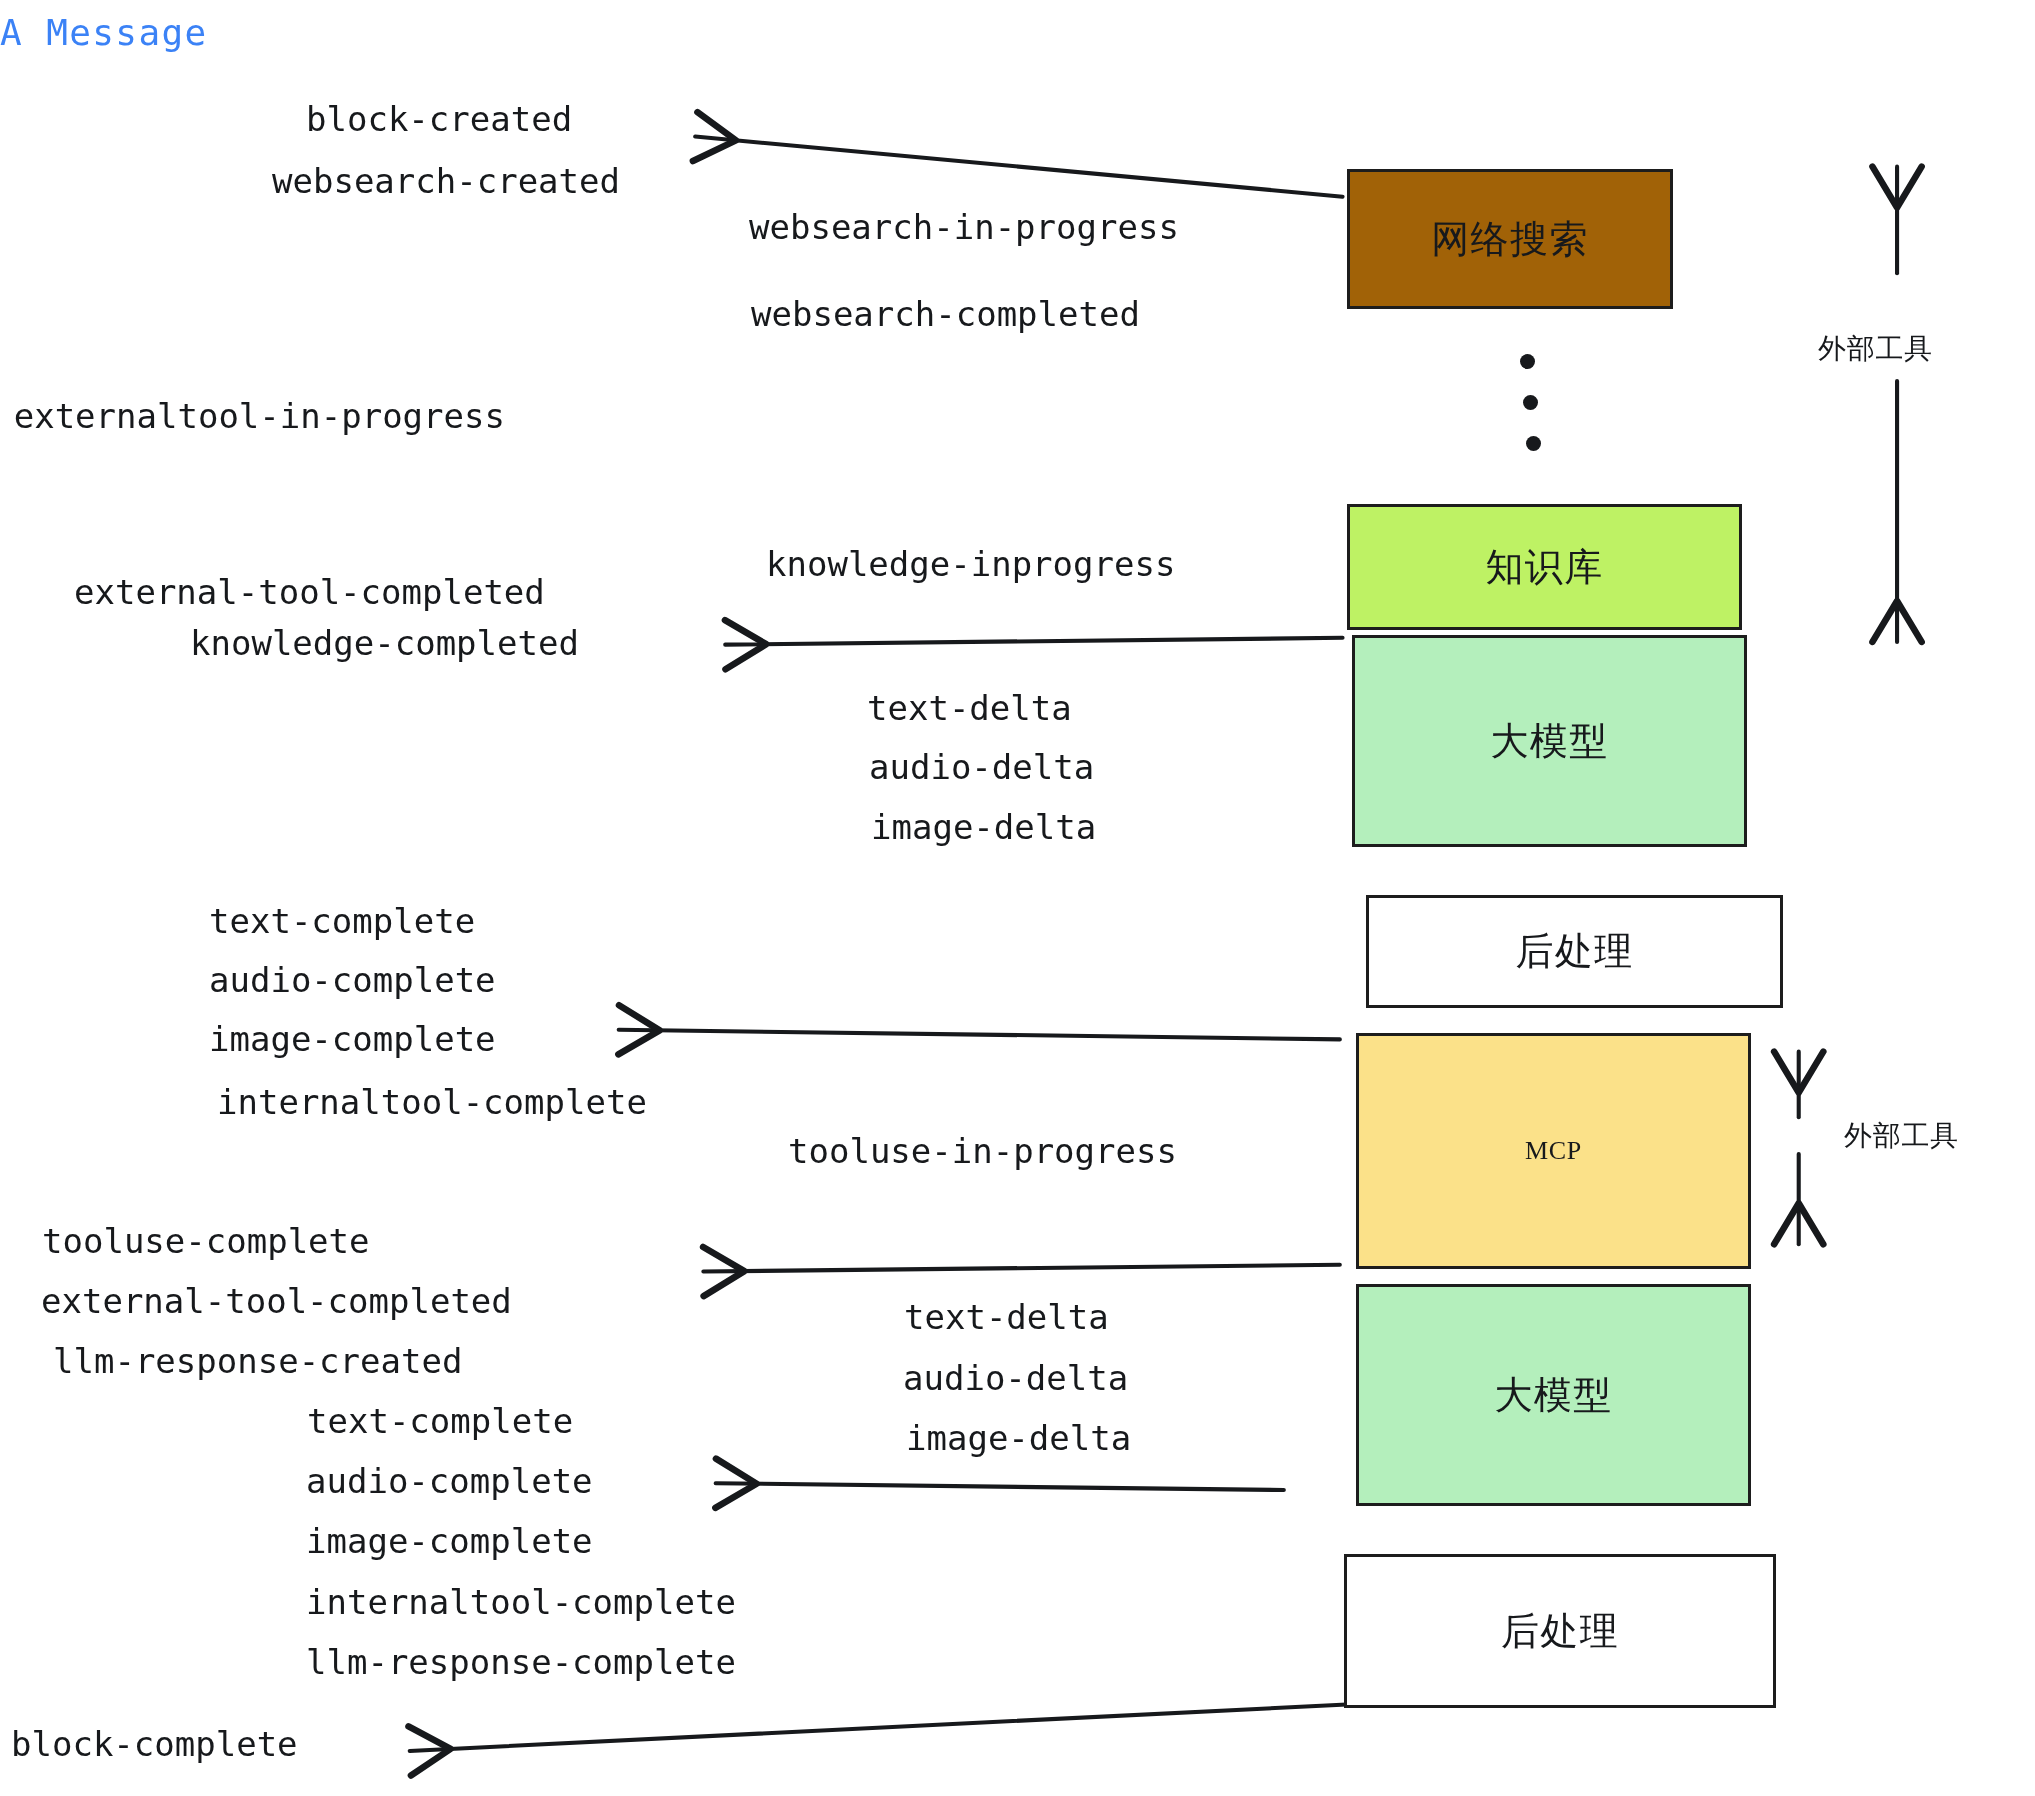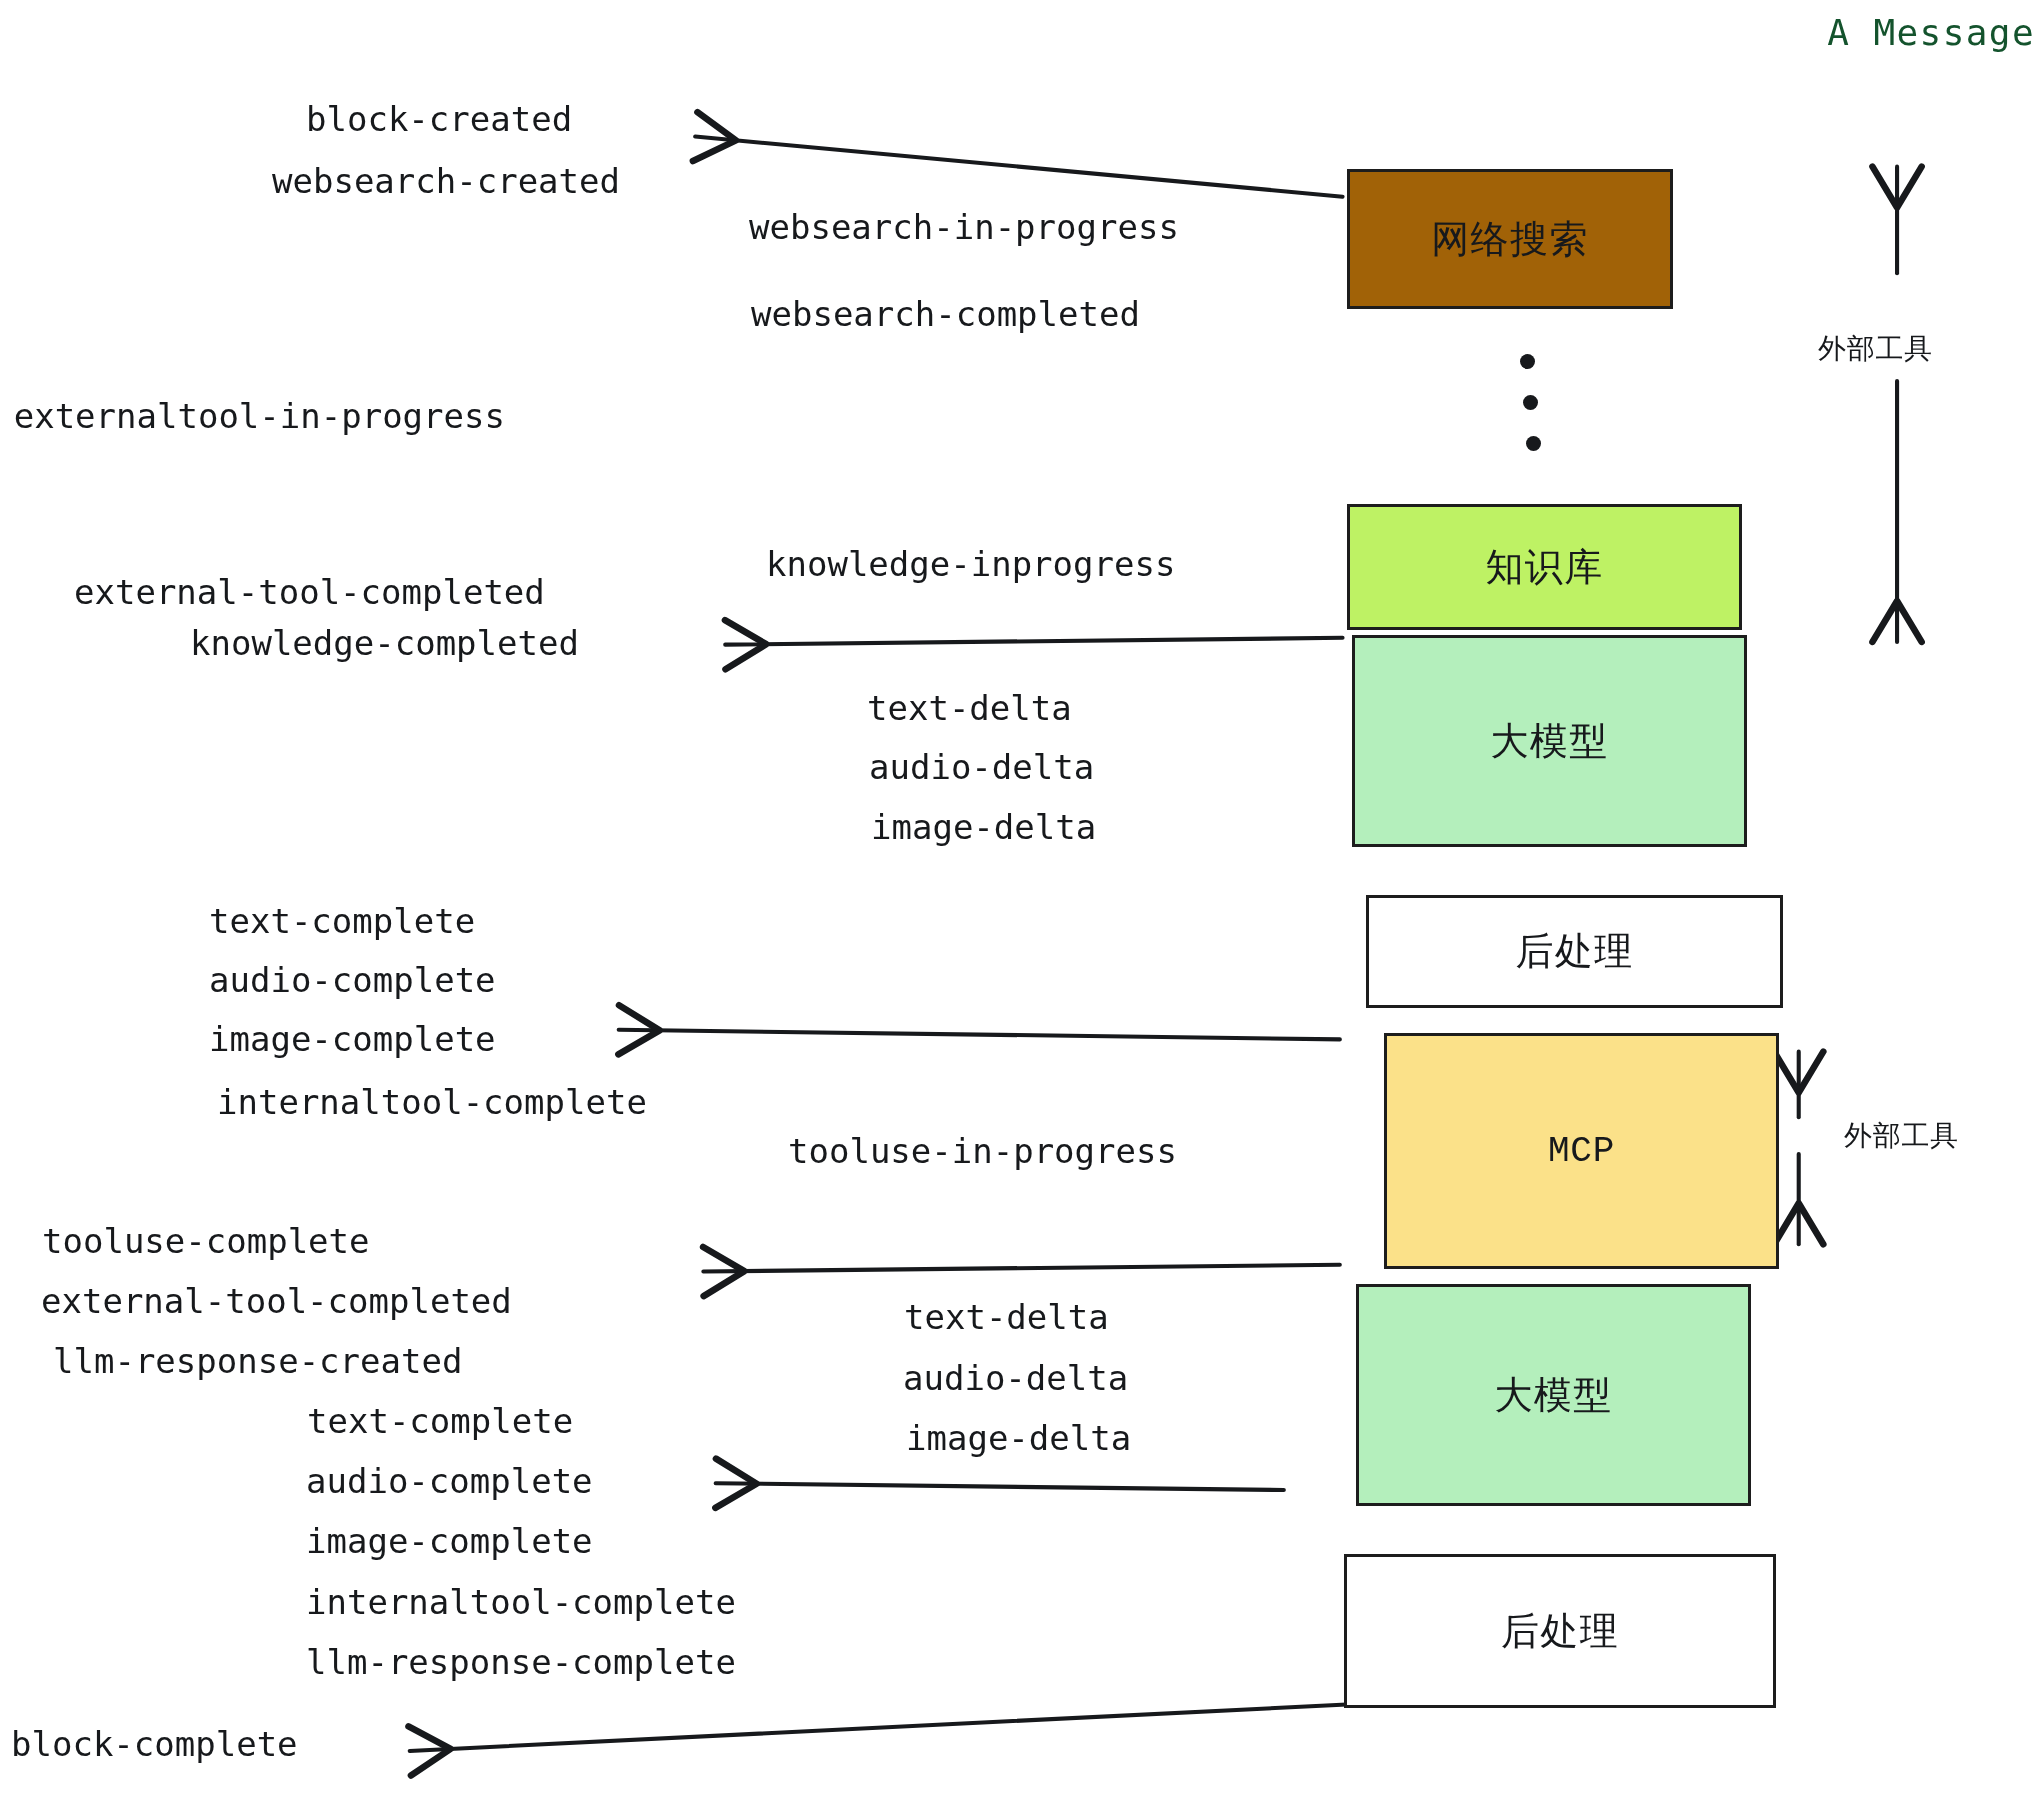--- a/index.html
+++ b/index.html
@@ -28,45 +28,44 @@
     color: #17191c;
     white-space: nowrap;
   }
 
   
   #title {
     position: absolute;
     left: 0;
     top: 12.3px;
     width: 2035px;
-    text-align: right;
+    text-align: left;
     font-family: "DejaVu Sans Mono", "Liberation Mono", monospace;
     font-size: 36px;
-    color: #14532d;
+    color: #3b82f6;
     letter-spacing: 1.4px;
   }
 
   
   .node {
     position: absolute;
     box-sizing: border-box;
     border: 3.4px solid #1d1d1d;
     display: flex;
     align-items: center;
     justify-content: center;
     font-family: "DejaVu Sans", "Liberation Sans", sans-serif;
     font-size: 38px;
     color: #17191c;
     letter-spacing: 1.4px;
   }
   .node.latin {
-    font-family: Liberation Mono, monospace;
-    font-size: 36px;
+    font-family: Liberation Serif, serif;
+    font-size: 26px;
     letter-spacing: 0.7px;
-    margin-left: 28px;
   }
 
   
   .dot {
     position: absolute;
     width: 15px;
     height: 15px;
     border-radius: 50%;
     background: #17191c;
   }

